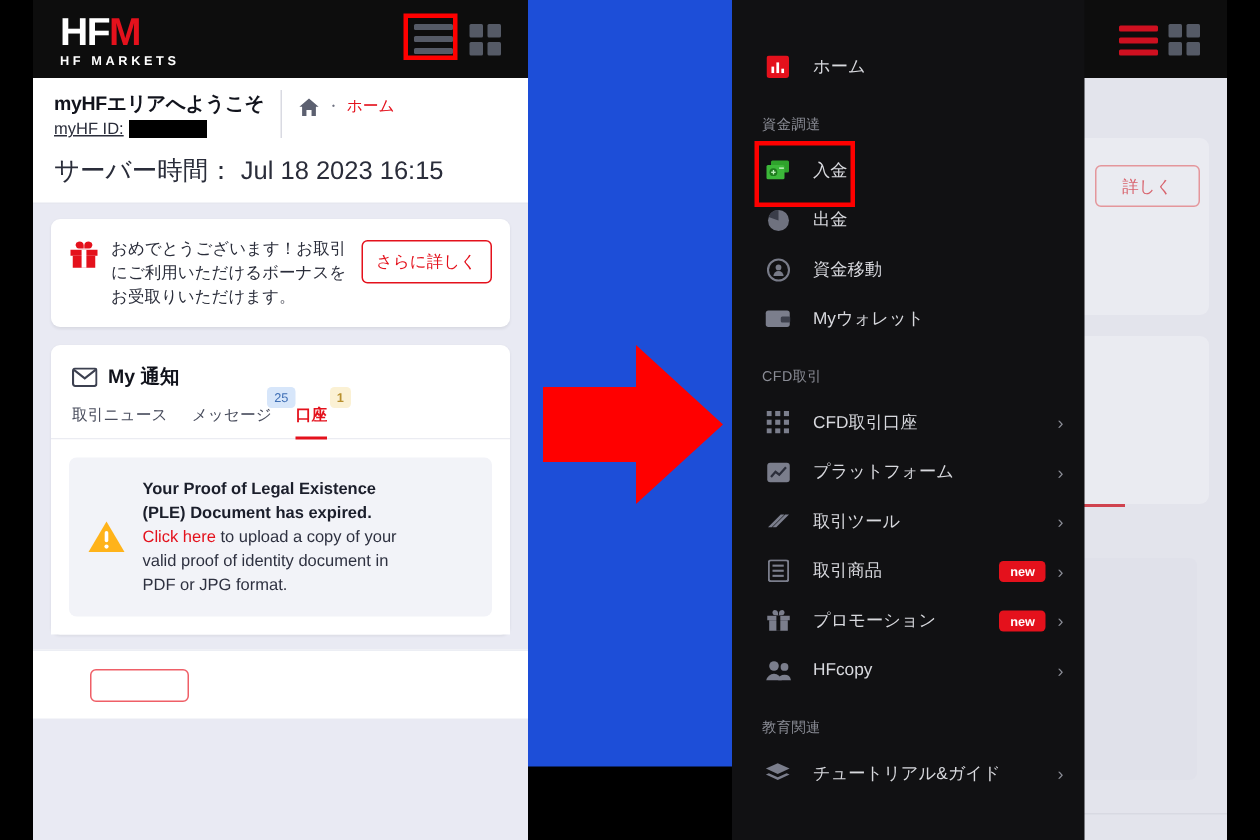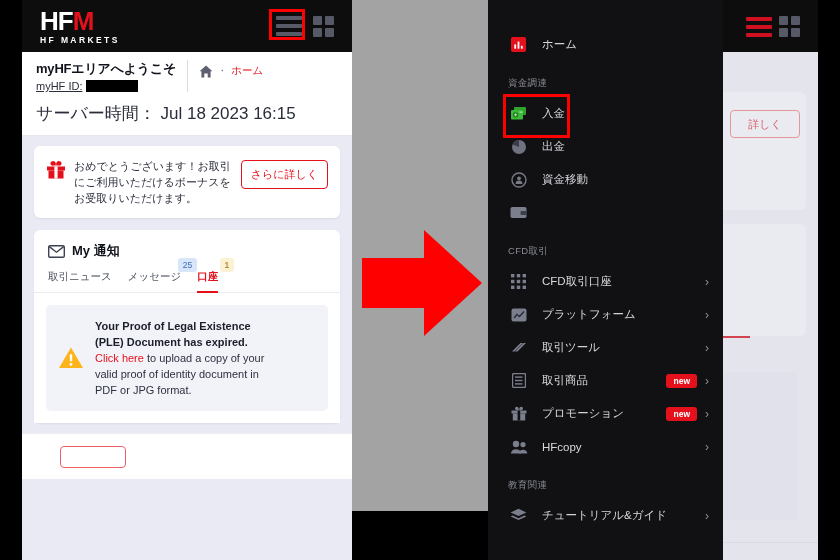--- a/index.html
+++ b/index.html
@@ -2,21 +2,21 @@
 <html><head>
 <meta charset="utf-8">
 <style>
   * { box-sizing: border-box; margin: 0; padding: 0; }
   html, body {
     width: 840px; height: 560px;
     background: #000;
     font-family: "Liberation Sans", "DejaVu Sans", sans-serif;
     overflow: hidden;
   }
-  .stage { position: relative; width: 840px; height: 511px; background: #a3a3a3; }
+  .stage { position: relative; width: 840px; height: 511px; background: #1d4ed8; }
 
   
   .left-panel {
     position: absolute; left: 0; top: 0; width: 352px; height: 560px;
     background: #000; overflow: hidden;
   }
   .lp-inner {
     position: absolute; left: 22px; top: 0; width: 330px; height: 560px;
     background: #e9eaf3; overflow: hidden;
   }
@@ -384,20 +384,21 @@
         <span class="mi-label">資金移動</span>
       </div>
 
       <div class="menu-item">
         <span class="mi-icon">
           <svg width="17" height="13" viewBox="0 0 17 13">
             <rect x="0.5" y="1" width="16" height="11" rx="1.8" fill="#7b7e8c"></rect>
             <rect x="10.5" y="5" width="6.5" height="4" rx="1" fill="#3d404c"></rect>
           </svg>
         </span>
+        <span class="mi-label">Myウォレット</span>
       </div>
 
       <div class="sec-head">CFD取引</div>
 
       <div class="menu-item">
         <span class="mi-icon">
           <svg width="15" height="15" viewBox="0 0 15 15">
             <g fill="#7b7e8c">
               <rect x="0" y="0" width="3.4" height="3.4"></rect>
                 <rect x="5.8" y="0" width="3.4" height="3.4"></rect>

